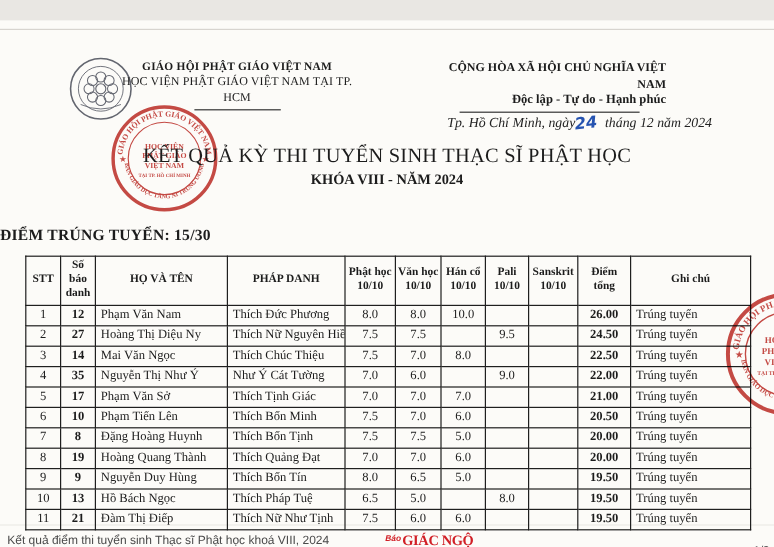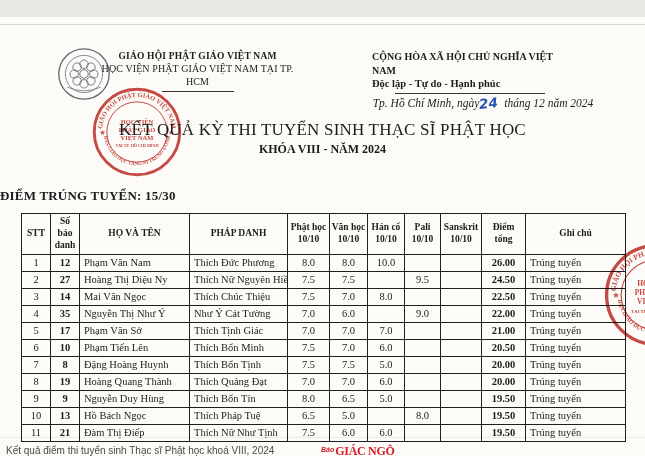--- a/index.html
+++ b/index.html
@@ -9,21 +9,21 @@
     font-family:"Liberation Serif","DejaVu Serif",serif;color:#1c1c1c;
   }
   .scan-top-line{position:absolute;top:7px;left:0;width:100%;height:1px;background:#d7d4cf;}
   .scan-bottom-line{position:absolute;top:420px;left:0;width:100%;height:1px;background:#eceae6;}
 
   
   .hdr-left{position:absolute;top:33px;left:95px;width:205px;text-align:center;line-height:1.3;}
   .hdr-left .l1{font-size:9.5px;font-weight:bold;letter-spacing:.2px;}
   .hdr-left .l2{font-size:10px;font-weight:normal;letter-spacing:.1px;}
   .hdr-rule-left{width:72px;height:1px;background:#333;margin:3px auto 0;}
-  .hdr-right{position:absolute;top:33px;left:372px;width:195px;text-align:left;line-height:1.35;}
+  .hdr-right{position:absolute;top:33px;left:360px;width:195px;text-align:right;line-height:1.35;}
   .hdr-right .l1{font-size:10px;font-weight:bold;}
   .hdr-right .l2{font-size:10.5px;font-weight:bold;}
   .hdr-rule-right{width:150px;height:1px;background:#333;margin:2px auto 0;}
   .date-line{position:absolute;top:78px;left:368px;width:230px;text-align:center;
     font-style:italic;font-size:11.5px;color:#222;}
   .hand-day{
     display:inline-block;font-family:"DejaVu Sans",sans-serif;font-style:italic;font-weight:bold;
     color:#2653b0;font-size:13.5px;transform:rotate(-6deg);margin:0 6px 0 0;vertical-align:-1px;
   }
 

